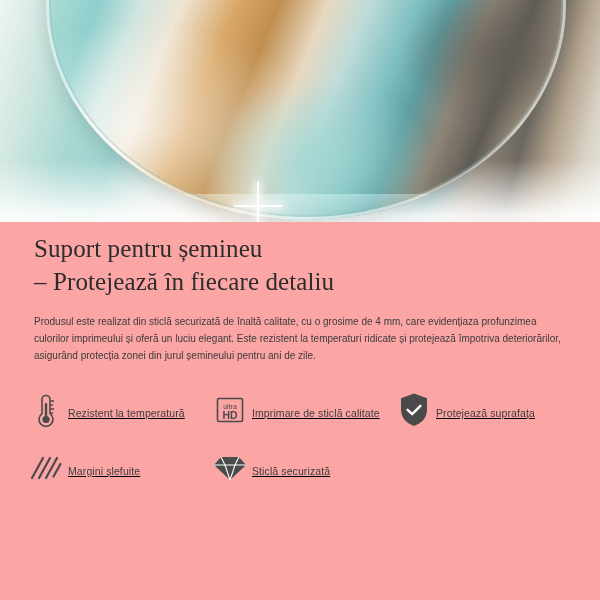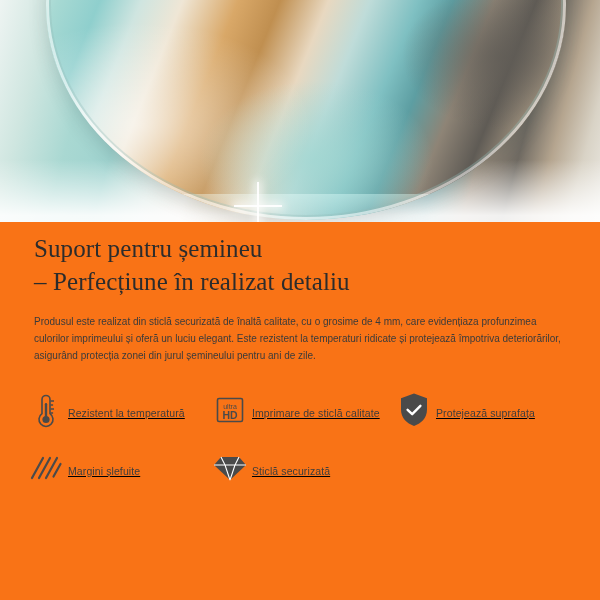--- a/index.html
+++ b/index.html
@@ -5,21 +5,21 @@
   * { box-sizing: border-box; margin: 0; padding: 0; }
   html, body {
     width: 600px; height: 600px;
     background: #ffffff;
     font-family: "Liberation Sans", sans-serif;
     overflow: hidden;
   }
   .page {
     position: relative;
     width: 600px; height: 600px;
-    background: #f97316;
+    background: #fca5a5;
   }
 
   
   .hero {
     position: absolute;
     left: 0; top: 0;
     width: 600px; height: 222px;
     overflow: hidden;
     background: #ffffff;
   }
@@ -182,21 +182,21 @@
       <div class="plate-edge"></div>
       <div class="plate-rim"></div>
     </div>
     <div class="plate-spark"></div>
   </div>
 
   <div class="content">
 
     <h1 class="headline">
       <span class="line">Suport pentru șemineu</span>
-      <span class="line">– Perfecțiune în realizat detaliu</span>
+      <span class="line">– Protejează în fiecare detaliu</span>
     </h1>
 
     <p class="body-copy">Produsul este realizat din sticlă securizată de înaltă calitate, cu o grosime de 4 mm, care eviden­țiaza profunzimea culorilor imprimeului și oferă un luciu elegant. Este rezistent la temperaturi ridicate și protejează împotriva deteriorărilor, asigurând protecția zonei din jurul șemineului pentru ani de zile.</p>
 
     <div class="features">
 
       <div class="feature">
         <div class="feature-icon">
           <svg width="34" height="40" viewBox="0 0 34 40">
             <path class="stroke" d="M17 5.5a4 4 0 0 1 4 4v14.2a7 7 0 1 1-8 0V9.5a4 4 0 0 1 4-4z"></path>

